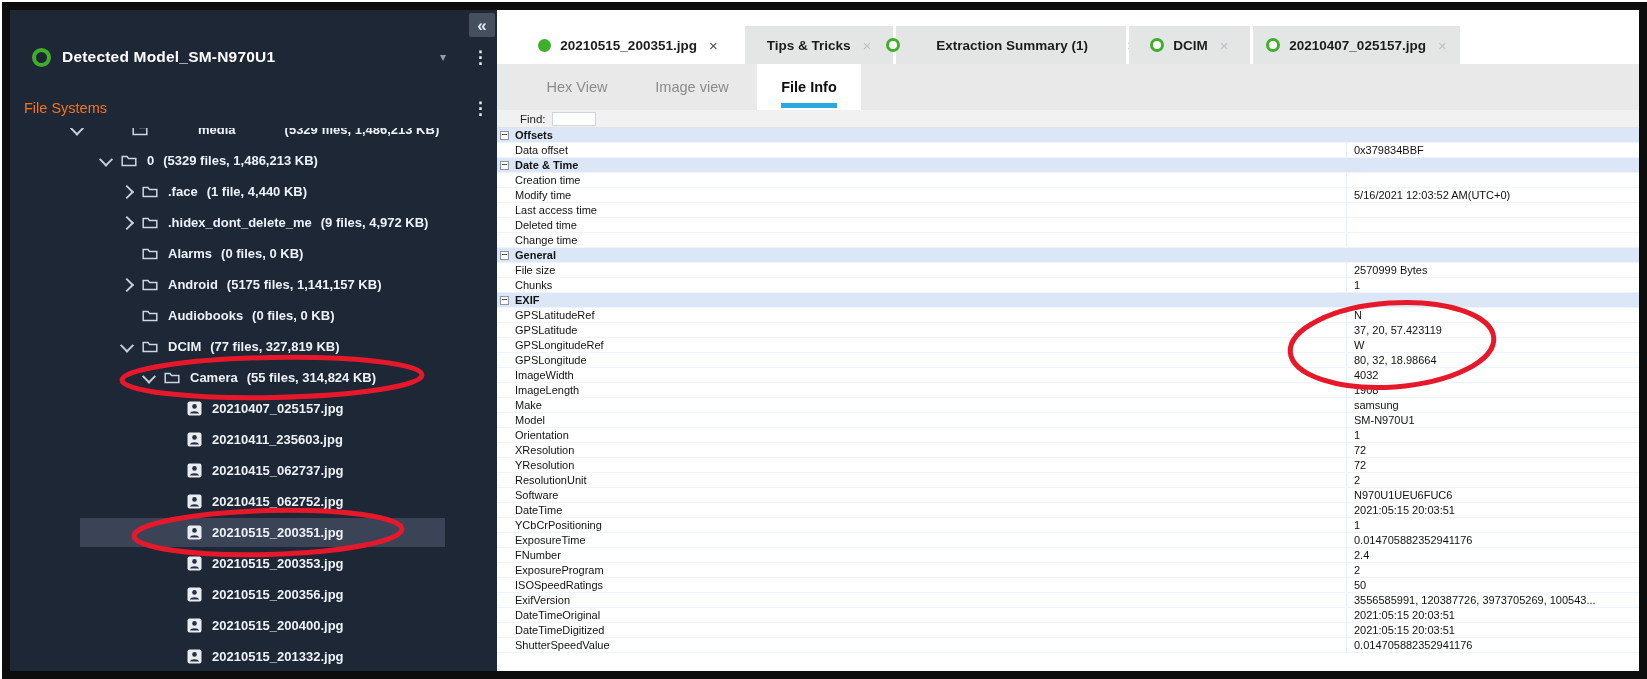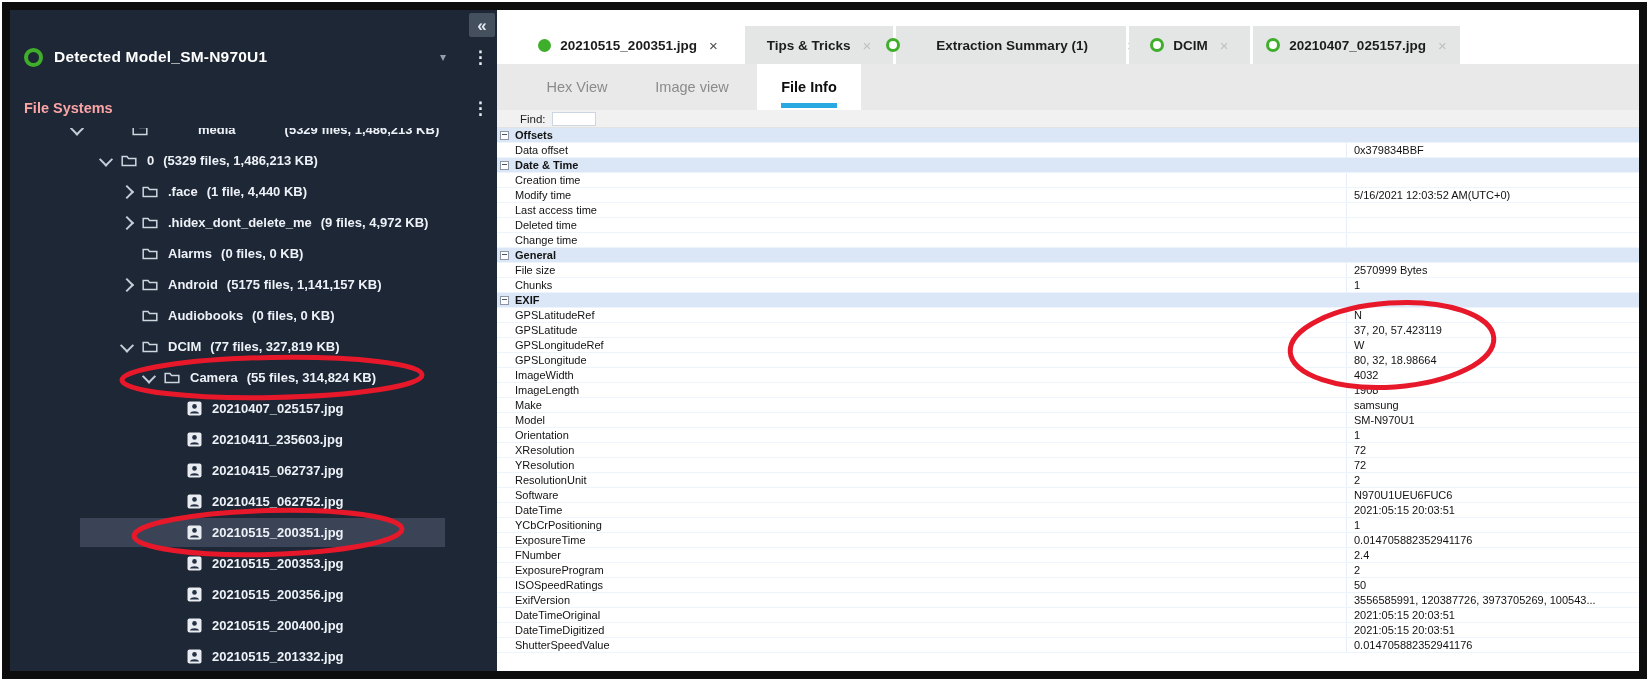--- a/index.html
+++ b/index.html
@@ -16,32 +16,32 @@
     position:relative; width:487px; min-width:487px; background:#1d2735;
     overflow:hidden;
   }
   .collapse-btn {
     position:absolute; top:3px; left:459px; width:26px; height:24px;
     background:#45505f; color:#e3e9f1; font-size:17px; font-weight:700;
     display:flex; align-items:center; justify-content:center; border:none;
     border-radius:2px; line-height:1; padding:0;
   }
   .model-row {
-    position:absolute; top:30px; left:0; right:0; height:34px;
+    position:absolute; top:30px; left:8px; right:0; height:34px;
     display:flex; align-items:center; padding:0 8px 0 14px;
   }
   .status-ring { width:11px; height:11px; border-radius:50%; border:4px solid #3fae2a; margin-right:11px; flex:none; }
   .model-label { color:#ffffff; font-size:15.5px; font-weight:700; letter-spacing:.2px; flex:1; white-space:nowrap; }
   .caret { color:#949db0; font-size:12px; margin-right:26px; }
   .kebab { color:#e8ecf2; font-size:17px; font-weight:700; line-height:1; }
   .fs-row {
     position:absolute; top:86px; left:0; right:0; height:24px;
     display:flex; align-items:center; padding:0 8px 0 14px;
   }
-  .fs-label { color:#fca5a5; font-size:14.5px; font-weight:700; flex:1; }
+  .fs-label { color:#f97316; font-size:14.5px; font-weight:400; flex:1; }
   .tree { position:absolute; top:118px; left:0; right:0; bottom:0; overflow:hidden; }
   .tree-inner { margin-top:-14px; }
   .trow { height:31px; display:flex; align-items:center; color:#eef2f8; font-weight:700; font-size:13px; position:relative; white-space:nowrap; }
   .trow > * { position:relative; z-index:1; }
   .trow.selected::before {
     content:""; position:absolute; left:70px; right:52px; top:1px; bottom:1px;
     background:#3b4456; z-index:0;
   }
   .chev { width:8px; height:8px; border:solid #c6cdd8; border-width:0 2px 2px 0; display:inline-block; margin-right:10px; flex:none; }
   .chev.down  { transform:rotate(45deg) translate(-1px,-1px); }

